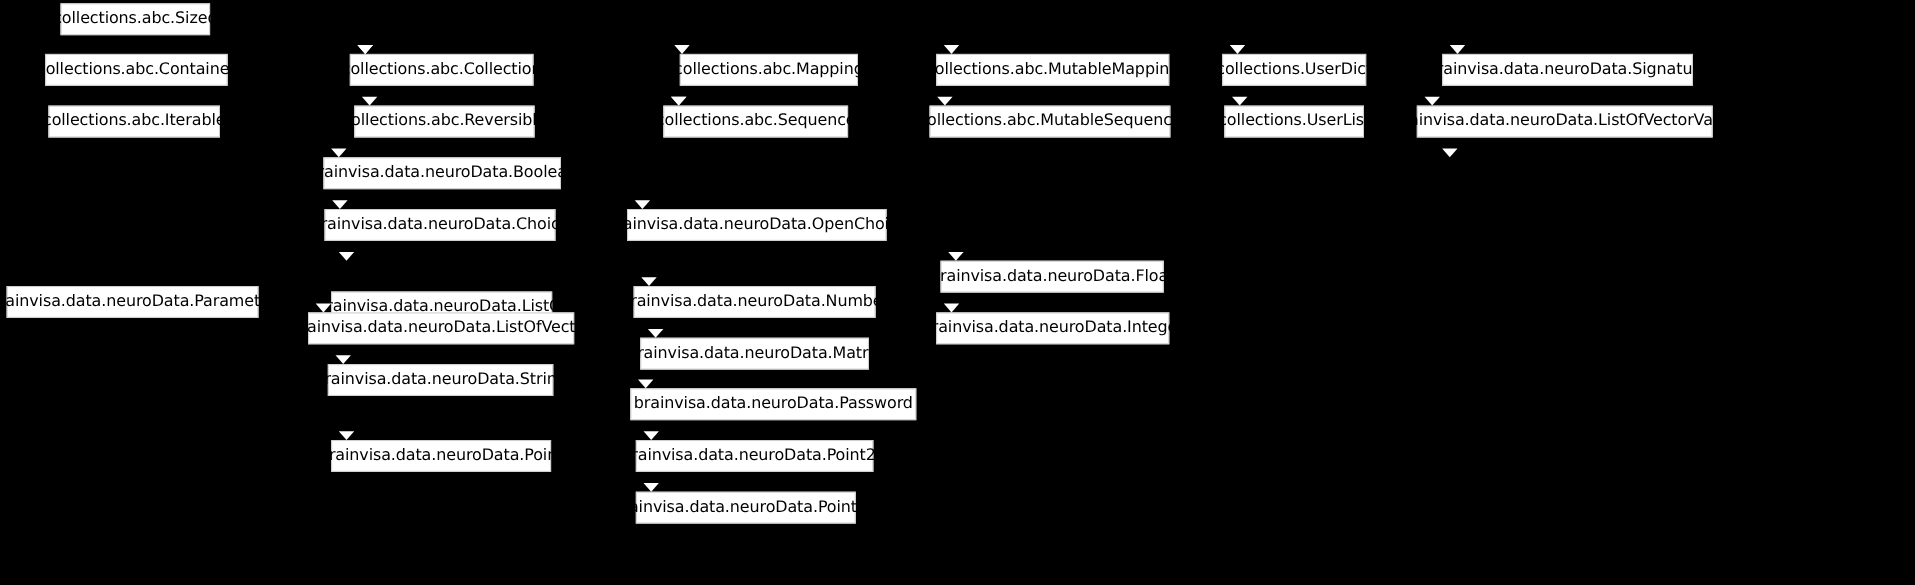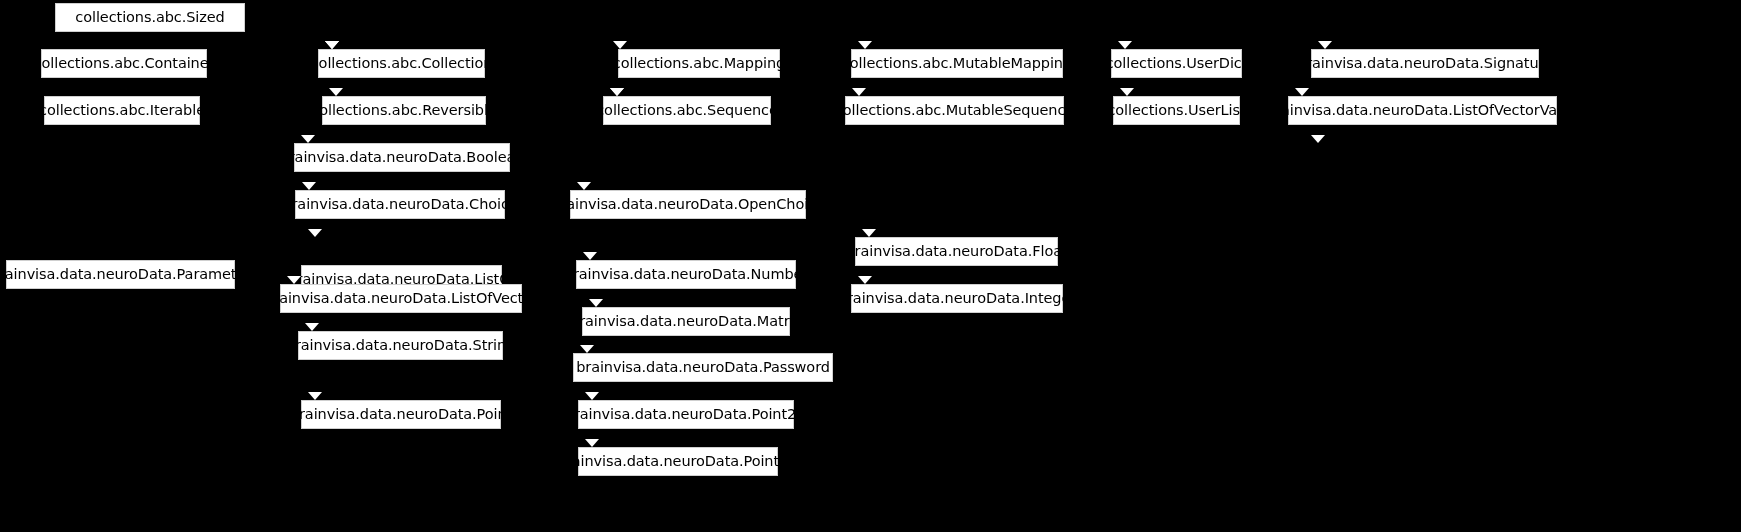--- a/index.html
+++ b/index.html
@@ -37,21 +37,21 @@
     position: absolute;
     width: 0;
     height: 0;
     pointer-events: none;
   }
 </style>
 </head>
 <body>
 
 <div id="diagram">
-    <div class="node" style="left: 55px; top: 3px; width: 190px;">collections.abc.Sized</div>
+    <div class="node" style="left: 55px; top: 3px; width: 136px;">collections.abc.Sized</div>
     <div class="node" style="left: 41px; top: 49px; width: 166px;">collections.abc.Container</div>
     <div class="node" style="left: 44px; top: 96px; width: 156px;">collections.abc.Iterable</div>
     <div class="node" style="left: 318px; top: 49px; width: 167px;">collections.abc.Collection</div>
     <div class="node" style="left: 322px; top: 96px; width: 164px;">collections.abc.Reversible</div>
     <div class="node" style="left: 606px; top: 49px; width: 162px; margin-left: 12px;">collections.abc.Mapping</div>
     <div class="node" style="left: 603px; top: 96px; width: 168px;">collections.abc.Sequence</div>
     <div class="node" style="left: 851px; top: 49px; width: 212px;">collections.abc.MutableMapping</div>
     <div class="node" style="left: 845px; top: 96px; width: 219px;">collections.abc.MutableSequence</div>
     <div class="node" style="left: 1111px; top: 49px; width: 131px;">collections.UserDict</div>
     <div class="node" style="left: 1113px; top: 96px; width: 127px;">collections.UserList</div>

